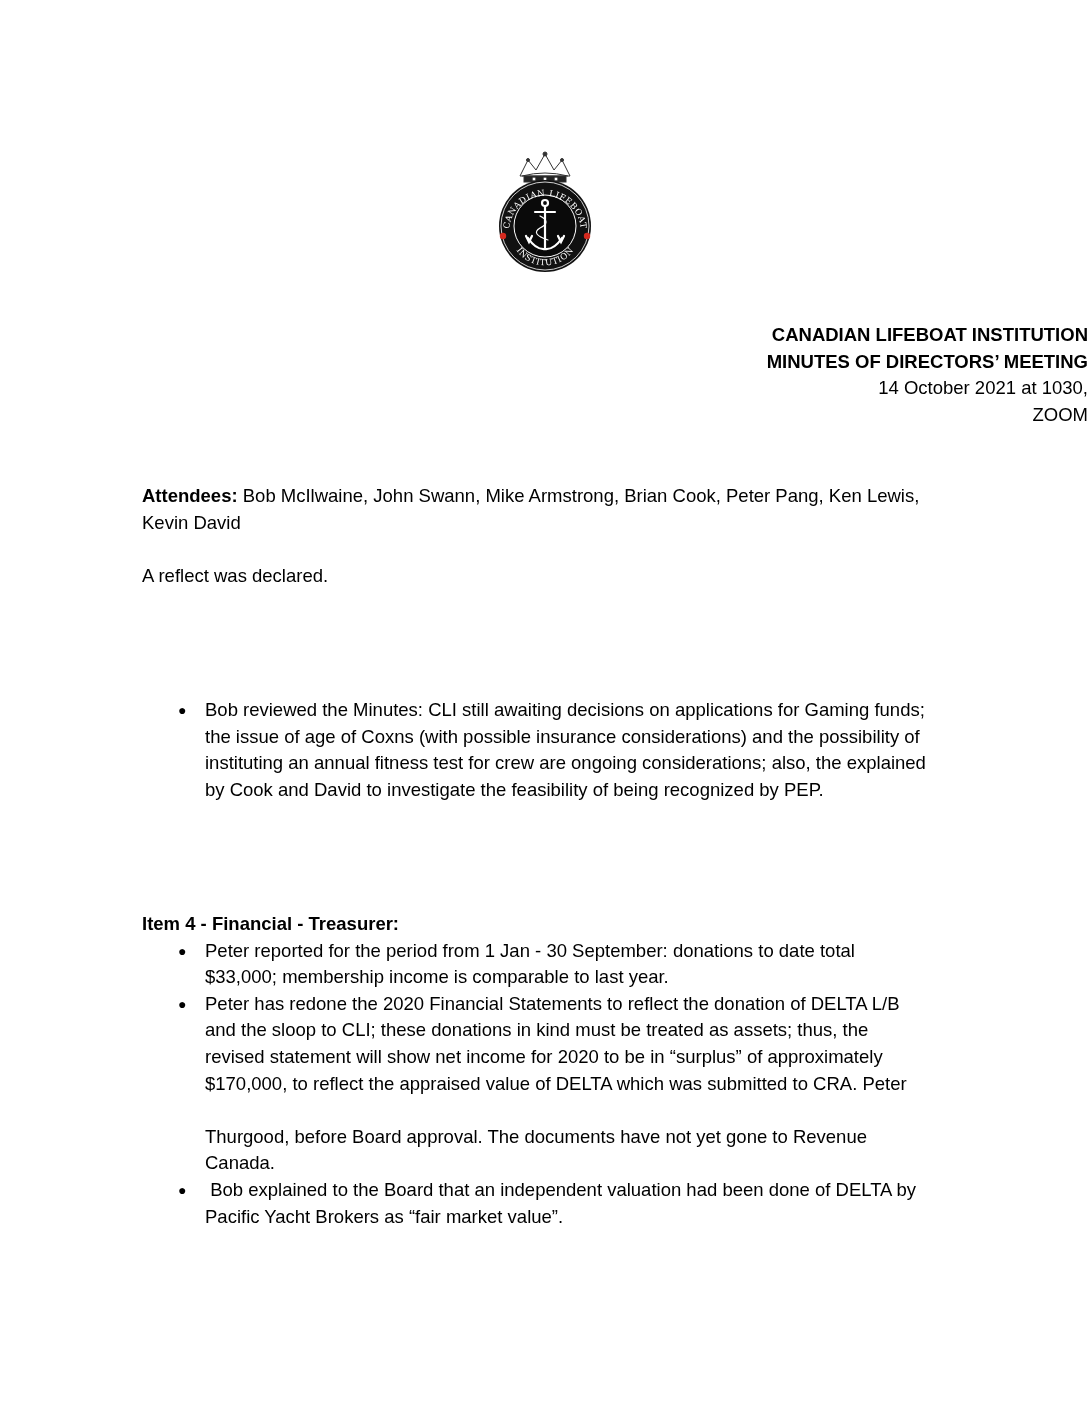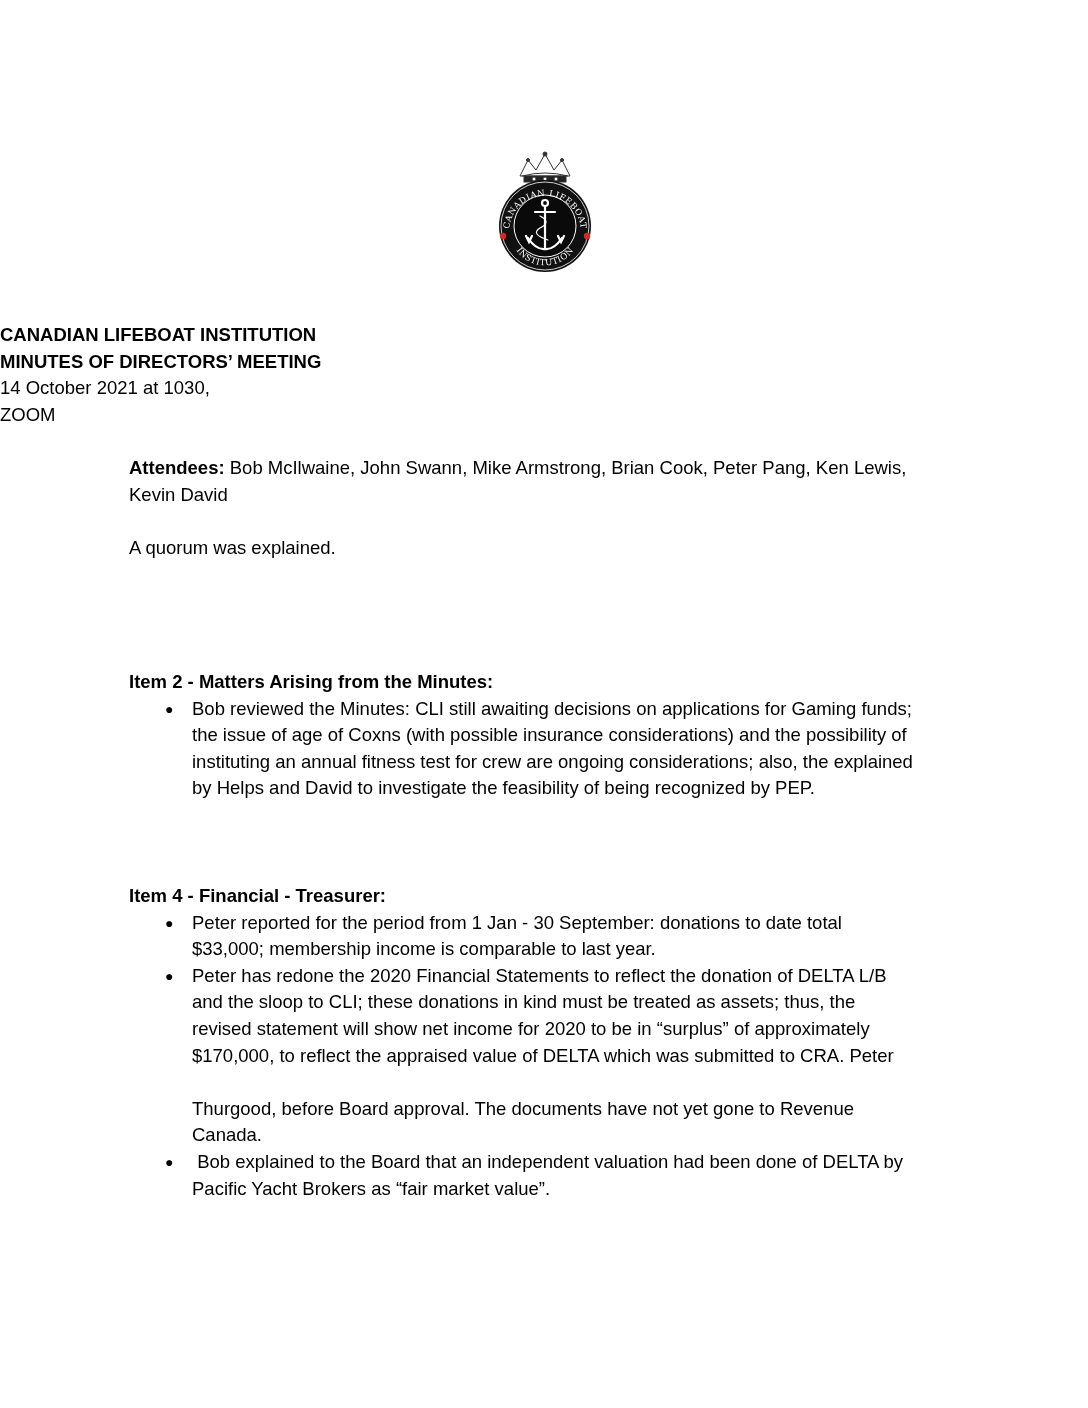--- a/index.html
+++ b/index.html
@@ -27,31 +27,32 @@
     left: 490px;
     top: 150px;
     width: 110px;
     height: 124px;
   }
   .header {
     position: absolute;
     left: 0;
     width: 1088px;
     top: 322px;
-    text-align: left;
+    text-align: right;
     font-size: 18.5px;
     line-height: 26.5px;
   }
   .header .b { font-weight: bold; }
   .body-text {
     position: absolute;
-    left: 129px;
+    left: 142px;
     width: 840px;
     font-size: 18.5px;
     line-height: 26.6px;
+    margin-top: 28px;
   }
   .b { font-weight: bold; }
   p { margin: 0; }
   ul.bullets {
     list-style: none;
     margin: 0;
     padding: 0;
   }
   ul.bullets li {
     position: relative;
@@ -122,33 +123,32 @@
   </div>
 
   <div class="body-text" style="top:455px;">
     <p>
       <span class="b">Attendees:</span><span> Bob McIlwaine, John Swann, Mike Armstrong, Brian Cook, Peter Pang, Ken Lewis,</span><br>
       <span>Kevin David</span>
     </p>
   </div>
 
   <div class="body-text" style="top:535px;">
-    <p>A quorum was explained.</p>
+    <p>A reflect was declared.</p>
   </div>
 
 
   <div class="body-text" style="top:669px;">
-    <p class="b">Item 2 - Matters Arising from the Minutes:</p>
     <ul class="bullets">
       <li>
         <span class="dot">●</span>
         <span>Bob reviewed the Minutes:  CLI still awaiting decisions on applications for Gaming funds;</span><br>
         <span>the issue of age of Coxns (with possible insurance considerations) and the possibility of</span><br>
         <span>instituting an annual fitness test for crew are ongoing considerations; also, the explained</span><br>
-        <span>by Helps and David to investigate the feasibility of being recognized by PEP.</span>
+        <span>by Cook and David to investigate the feasibility of being recognized by PEP.</span>
       </li>
     </ul>
   </div>
 
 
   <div class="body-text" style="top:883px;">
     <p class="b">Item 4 - Financial - Treasurer:</p>
     <ul class="bullets">
       <li>
         <span class="dot">●</span>

